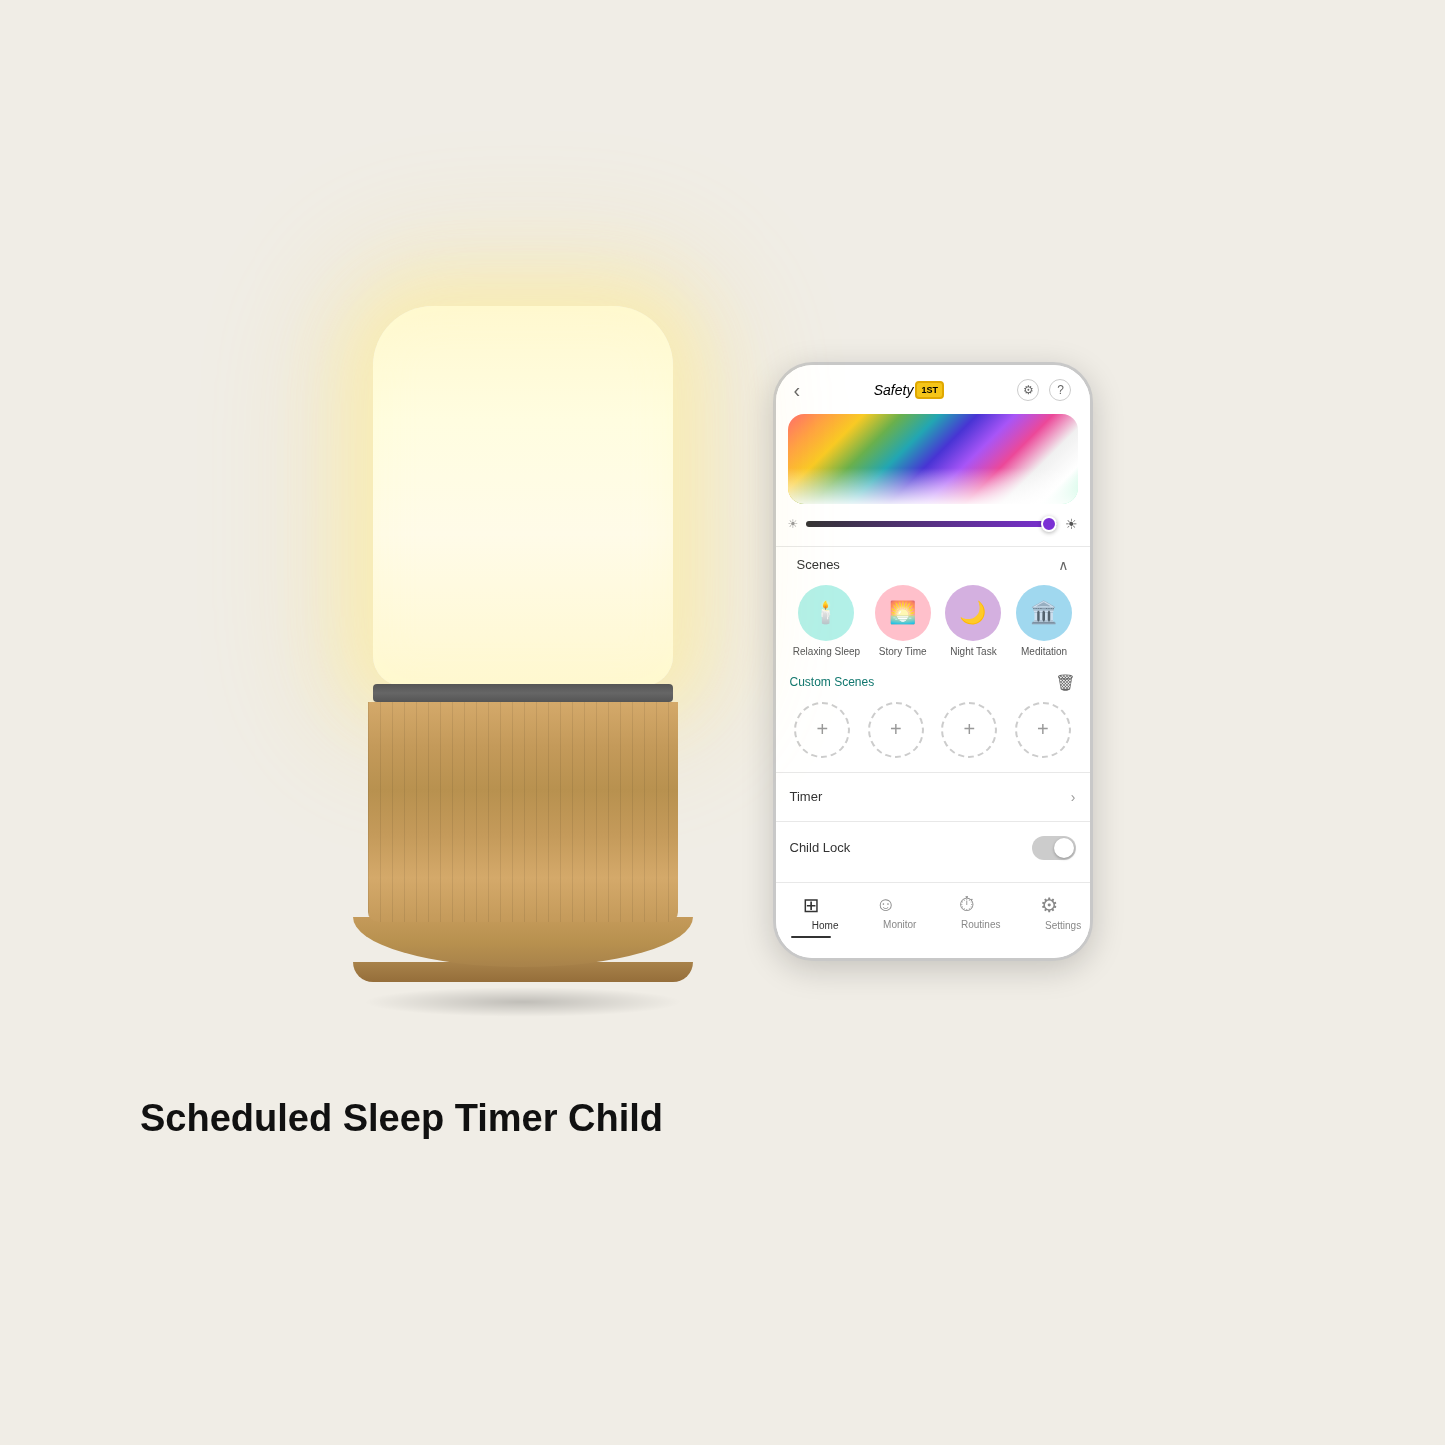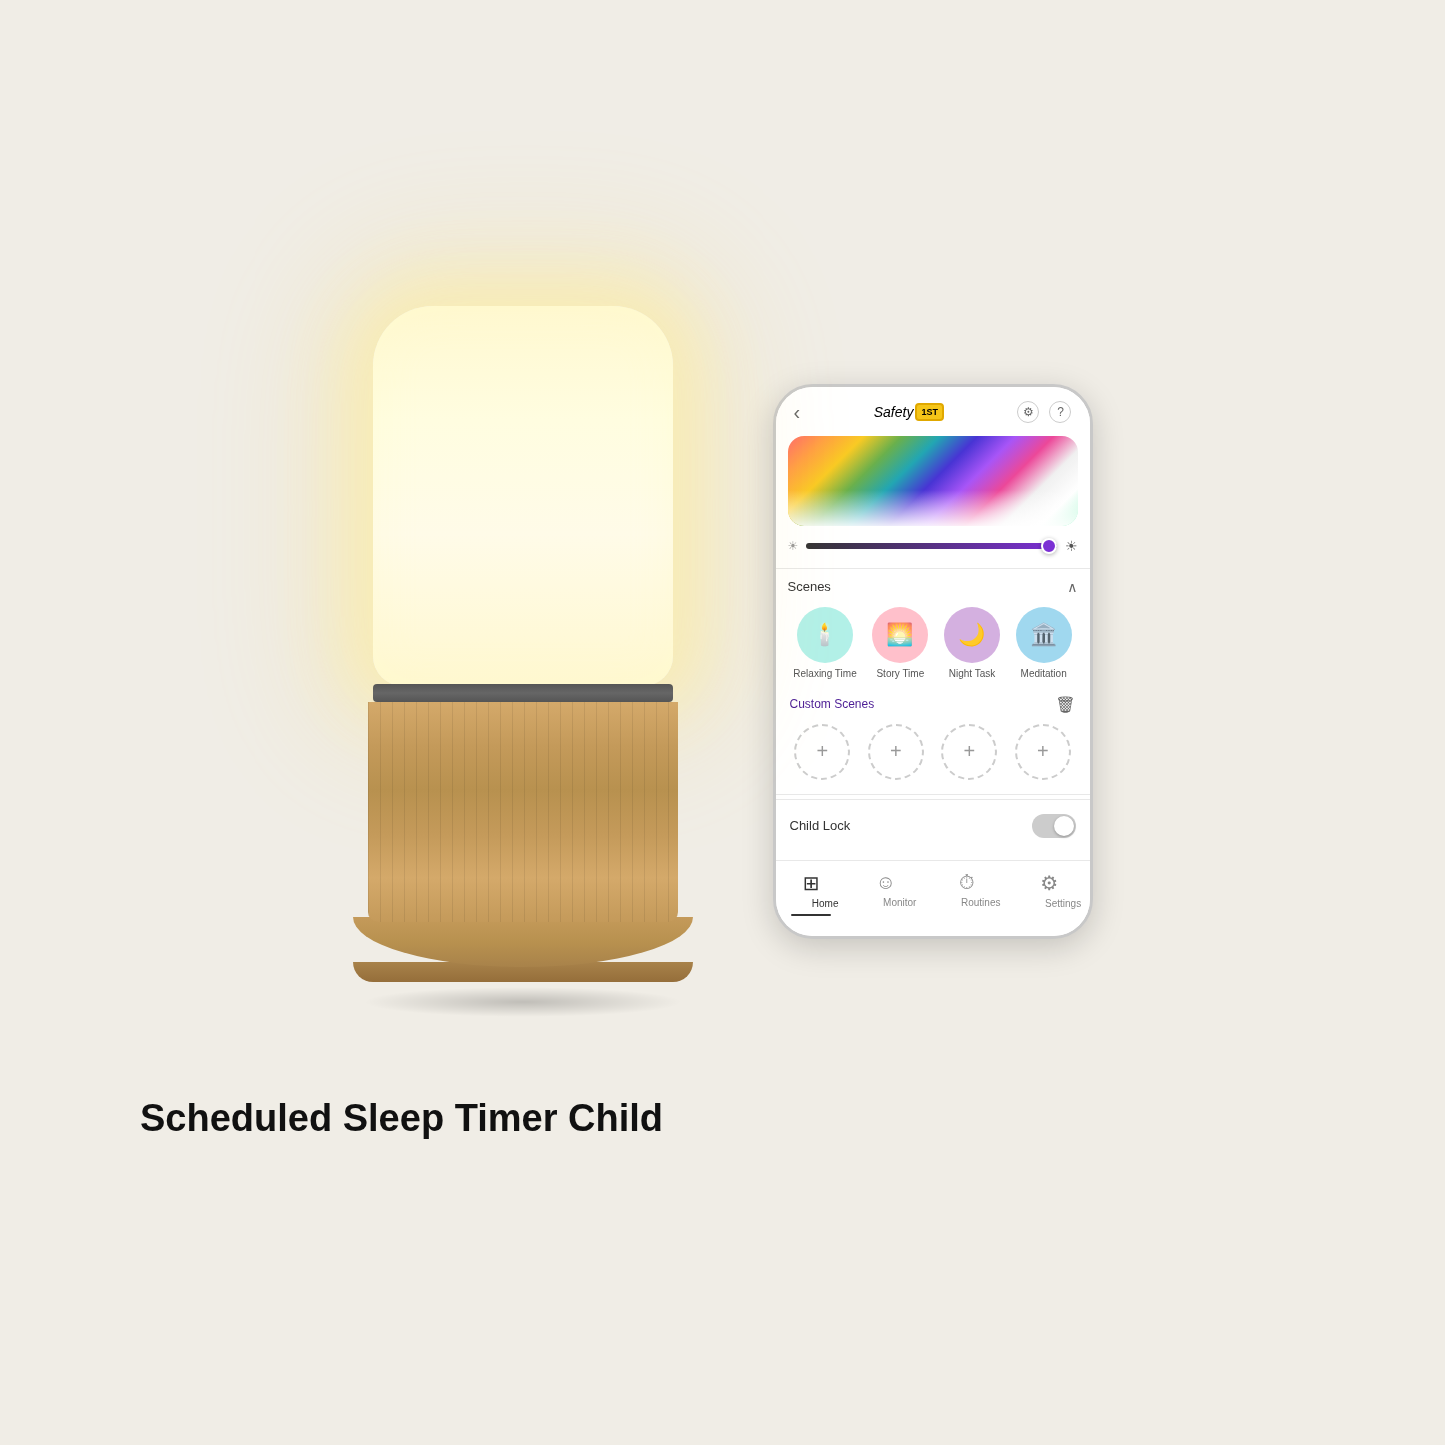--- a/index.html
+++ b/index.html
@@ -221,21 +221,21 @@
     .brightness-icon-high {
       font-size: 14px;
       color: #555;
     }
 
     
     .section-header {
       display: flex;
       align-items: center;
       justify-content: space-between;
-      padding: 6px 12px 8px;
+      padding: 6px 21px 8px;
     }
 
     .section-title {
       font-size: 13px;
       color: #333;
       font-weight: 500;
     }
 
     .section-chevron {
       font-size: 14px;
@@ -281,21 +281,21 @@
     
     .custom-scenes-header {
       display: flex;
       align-items: center;
       justify-content: space-between;
       padding: 6px 14px 6px;
     }
 
     .custom-scenes-title {
       font-size: 12px;
-      color: #4c1d95;
+      color: #0f766e;
     }
 
     .custom-scenes-delete {
       font-size: 16px;
       color: #666;
       cursor: pointer;
     }
 
     .custom-row {
       display: flex;
@@ -507,21 +507,21 @@
       <div class="divider"></div>
 
       <div class="section-header">
         <span class="section-title">Scenes</span>
         <span class="section-chevron">∧</span>
       </div>
 
       <div class="scenes-row">
         <div class="scene-item">
           <div class="scene-icon-circle scene-relaxing">🕯️</div>
-          <span class="scene-label">Relaxing Time</span>
+          <span class="scene-label">Relaxing Sleep</span>
         </div>
         <div class="scene-item">
           <div class="scene-icon-circle scene-story">🌅</div>
           <span class="scene-label">Story Time</span>
         </div>
         <div class="scene-item">
           <div class="scene-icon-circle scene-night">🌙</div>
           <span class="scene-label">Night Task</span>
         </div>
         <div class="scene-item">
@@ -537,20 +537,24 @@
 
       <div class="custom-row">
         <div class="custom-slot">+</div>
         <div class="custom-slot">+</div>
         <div class="custom-slot">+</div>
         <div class="custom-slot">+</div>
       </div>
 
       <div class="divider"></div>
 
+      <div class="timer-row">
+        <span class="timer-label">Timer</span>
+        <span class="timer-chevron">›</span>
+      </div>
 
       <div class="divider"></div>
 
       <div class="child-lock-section">
         <div class="child-lock-row">
           <span class="child-lock-label">Child Lock</span>
           <div class="toggle">
             <div class="toggle-knob"></div>
           </div>
         </div>

